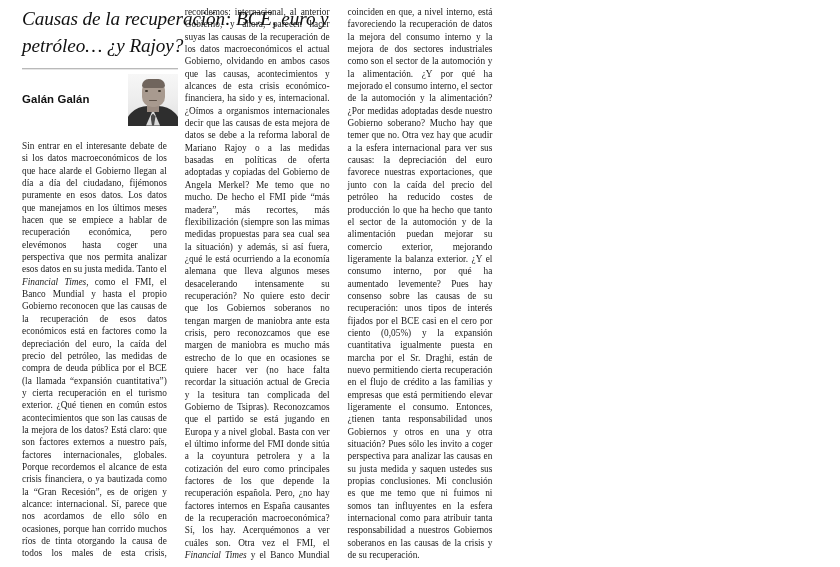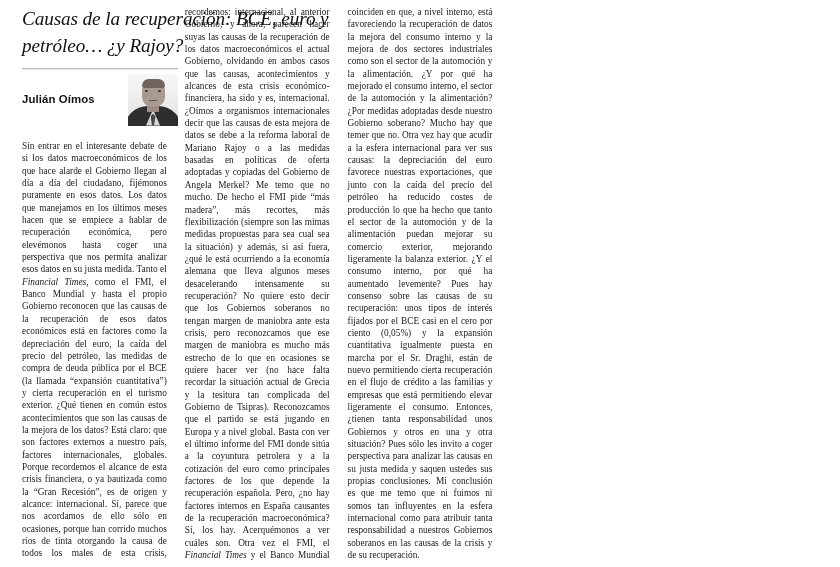--- a/index.html
+++ b/index.html
@@ -199,21 +199,21 @@
 
   <div class="flow">
 
     <div class="head-block">
 
       <h1 class="headline">Causas de la recuperación: BCE, euro y petróleo… ¿y Rajoy?</h1>
 
       <hr class="byline-rule">
 
       <div class="byline-row">
-        <span class="byline-name">Julián Oímos</span>
+        <span class="byline-name">Galán Galán</span>
 
         <span class="portrait">
           <span class="bg"></span>
           <span class="shoulders"></span>
           <span class="shirt"></span>
           <span class="tie"></span>
           <span class="neck"></span>
           <span class="face"></span>
           <span class="hair"></span>
           <span class="eye l"></span>

